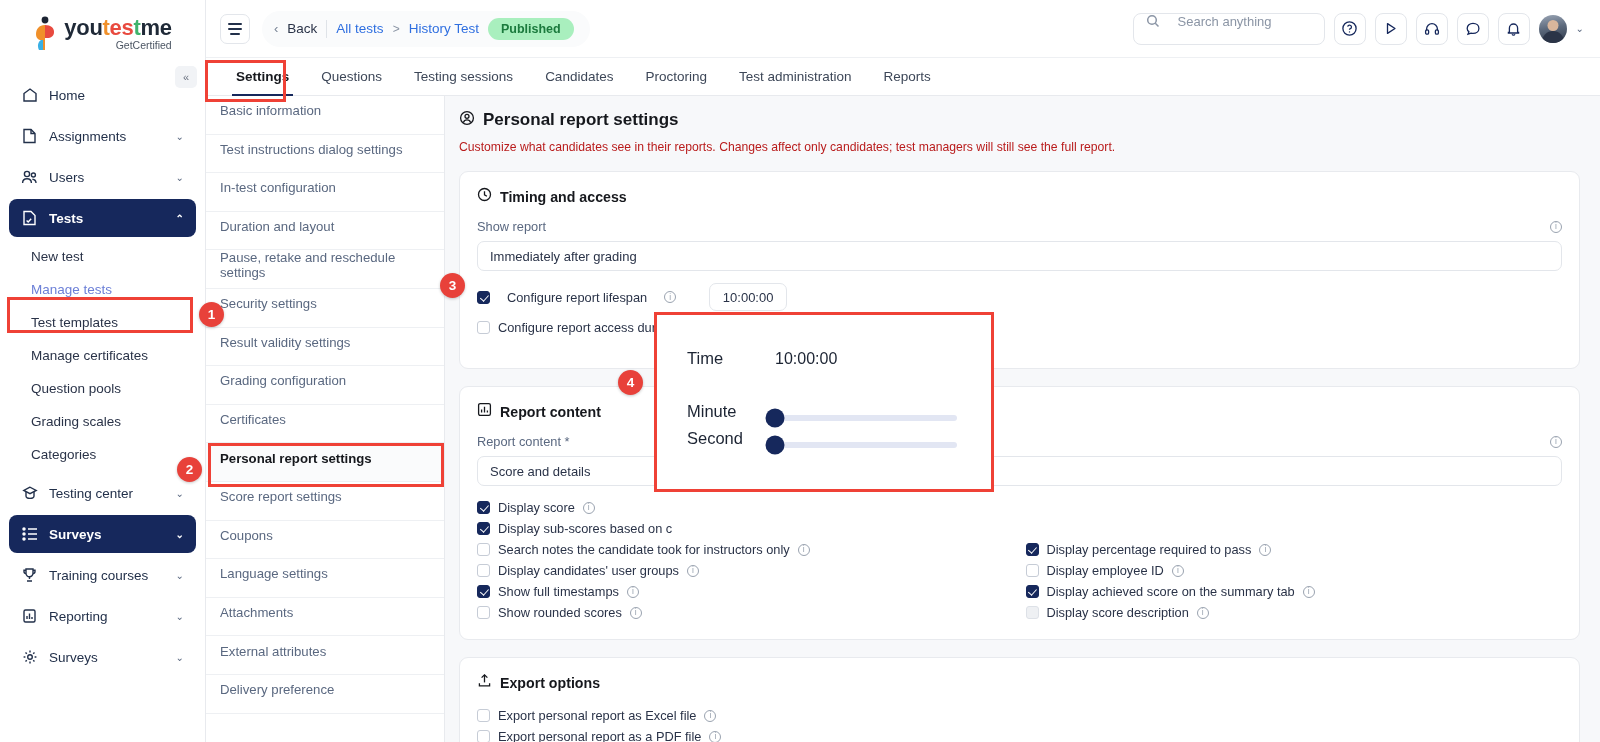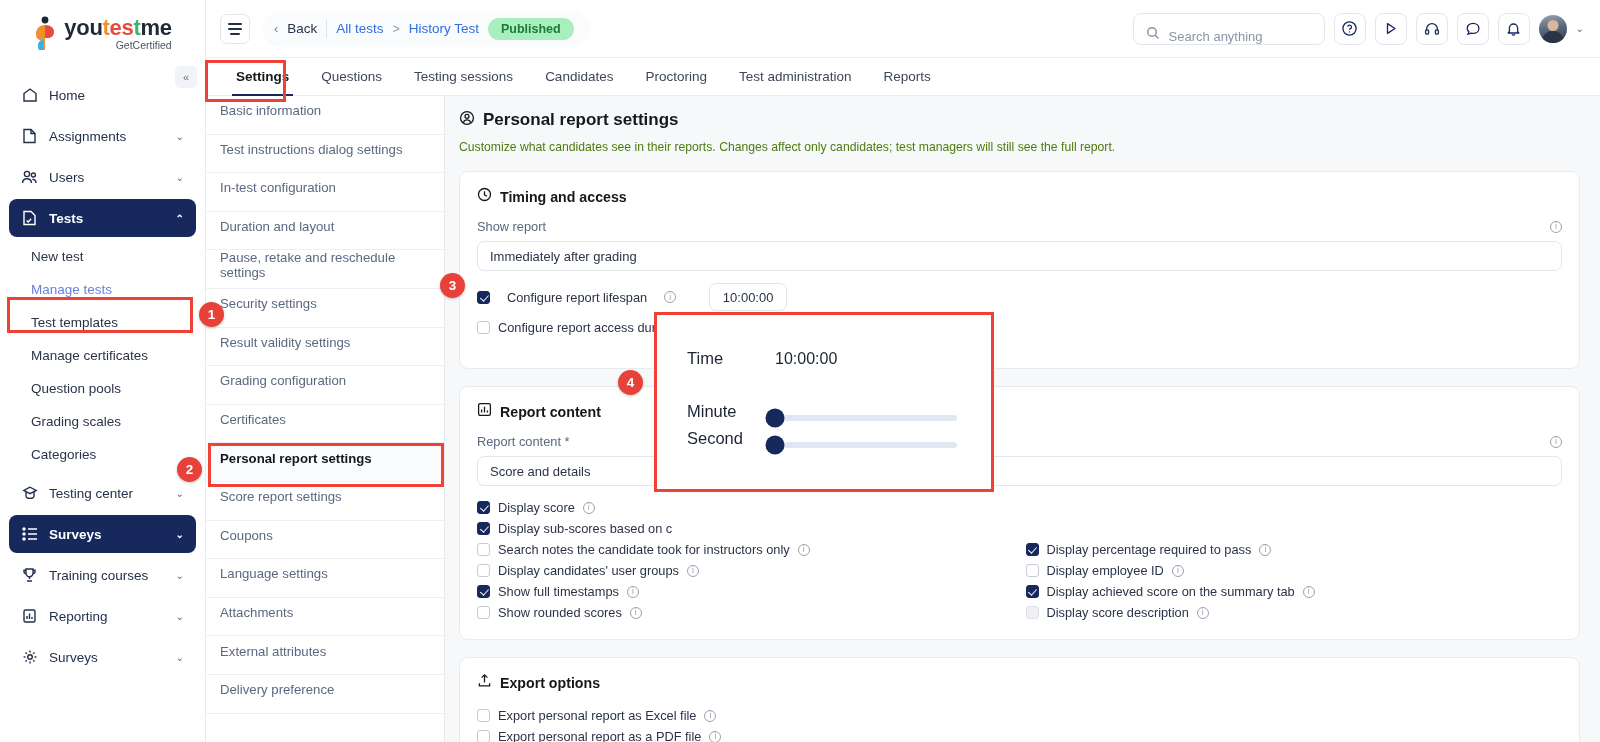--- a/index.html
+++ b/index.html
@@ -79,21 +79,21 @@
   .bc-link { color: #2f6fe0; cursor: pointer; }
   .bc-sep { color: #8b95a5; font-size: 12px; }
   .badge-pub {
     background: #a9efbe; color: #1b7a3d; font-size: 12.5px; font-weight: bold;
     padding: 4px 13px; border-radius: 11px;
   }
 
   .topbar-right { margin-left: auto; display: flex; align-items: center; gap: 9px; }
   .search-box {
     width: 192px; height: 32px; border: 1px solid #e3e6eb; border-radius: 8px;
-    display: flex; align-items: flex-end; gap: 9px; padding: 0 12px; background: #fff;
+    display: flex; align-items: flex-start; gap: 18px; padding: 0 12px; background: #fff;
   }
   .search-box input {
     border: none; outline: none; font-size: 13px; color: #5a6880;
     font-family: "Liberation Sans", sans-serif; width: 100%; background: transparent;
   }
   .search-box input::placeholder { color: #8b95a5; }
   .icon-btn {
     width: 32px; height: 32px; border: 1px solid #e3e6eb; border-radius: 8px;
     display: flex; align-items: center; justify-content: center; cursor: pointer;
     background: #fff; color: #16285c;
@@ -140,21 +140,21 @@
     font-size: 13.2px; color: #5a6880; border-bottom: 1px solid #eef0f3;
     cursor: pointer;
   }
   .set-item.active { color: #16181d; font-weight: bold; background: #fafbfc; }
 
   
   .content { flex: 1; background: #f7f8fa; overflow: hidden; position: relative; padding: 0 0 0 0; }
   .content-inner { padding: 14px 20px 10px 14px; }
   .page-title-row { display: flex; align-items: center; gap: 8px; }
   .page-title { font-size: 17px; font-weight: bold; color: #16181d; }
-  .page-sub { font-size: 12.2px; color: #4d7c0f; margin-top: 10px; }
+  .page-sub { font-size: 12.2px; color: #b91c1c; margin-top: 10px; }
 
   .card {
     background: #fff; border: 1px solid #e8eaee; border-radius: 9px;
     margin-top: 17px; padding: 15px 17px 16px 17px; position: relative;
   }
   .card-title-row { display: flex; align-items: center; gap: 8px; margin-bottom: 13px; }
   .card-title { font-size: 14.2px; font-weight: bold; color: #16181d; }
 
   .field-label-row { display: flex; align-items: center; }
   .field-label { font-size: 12.8px; color: #5a6880; }

